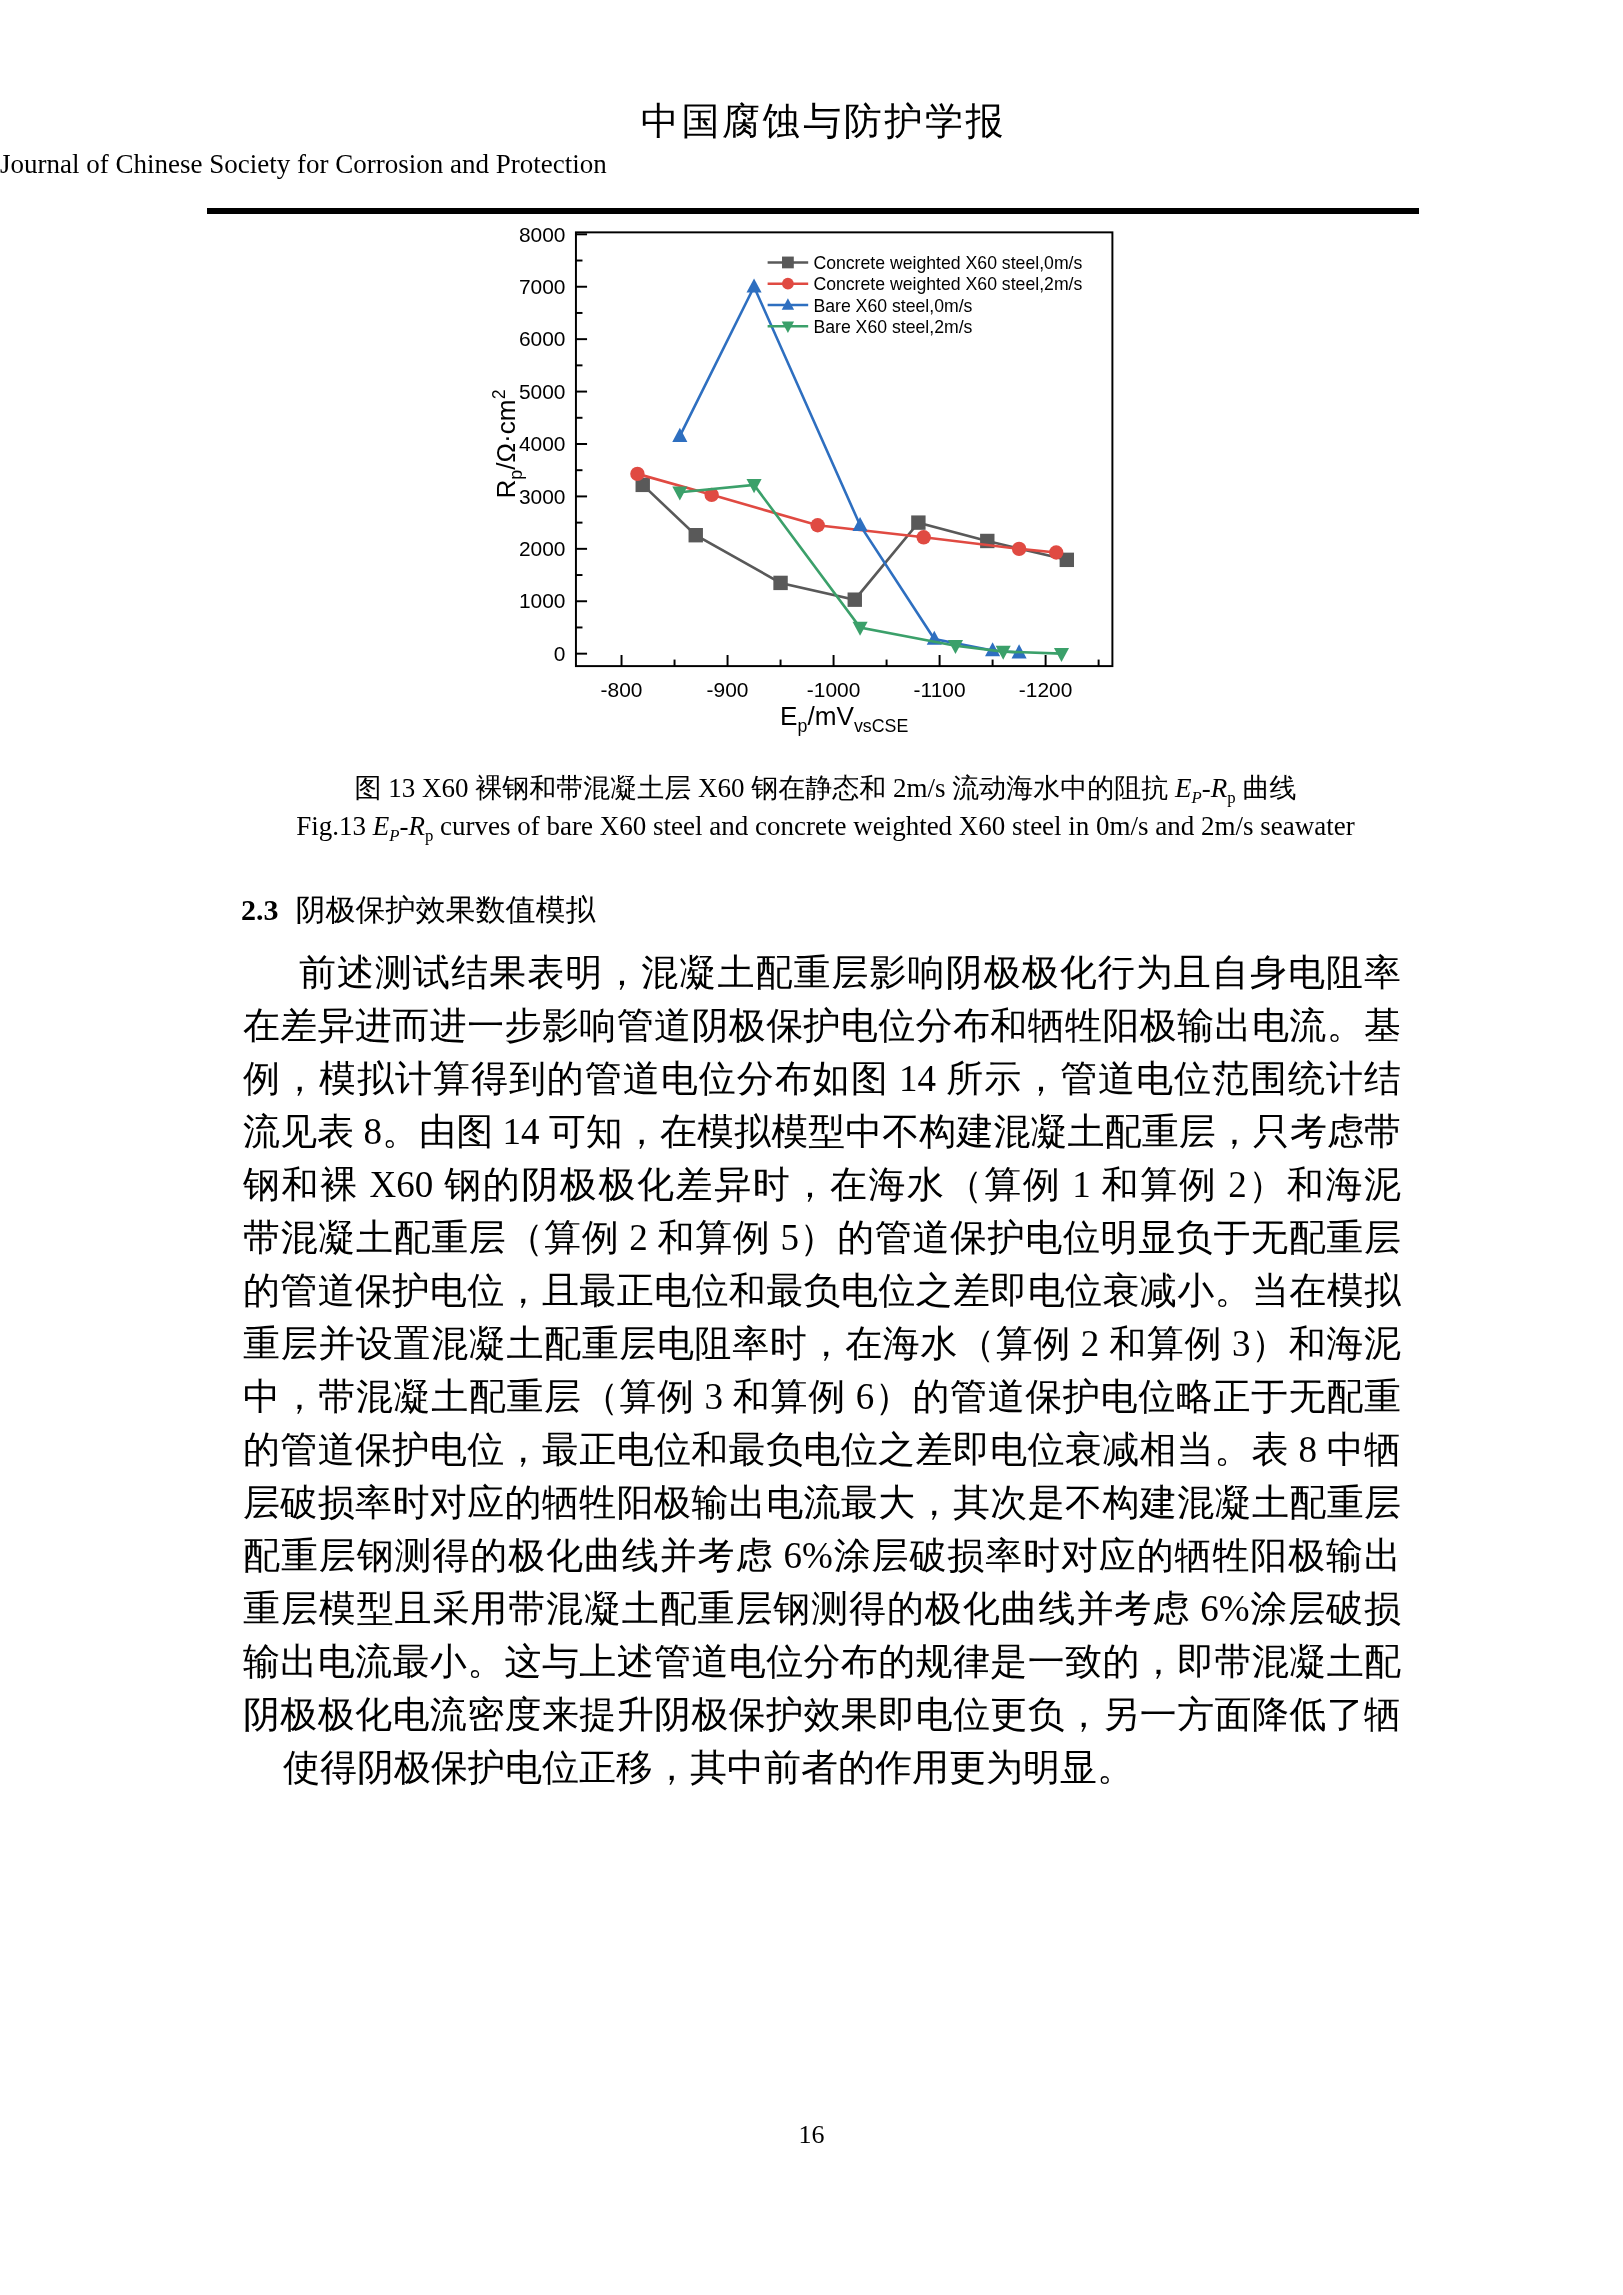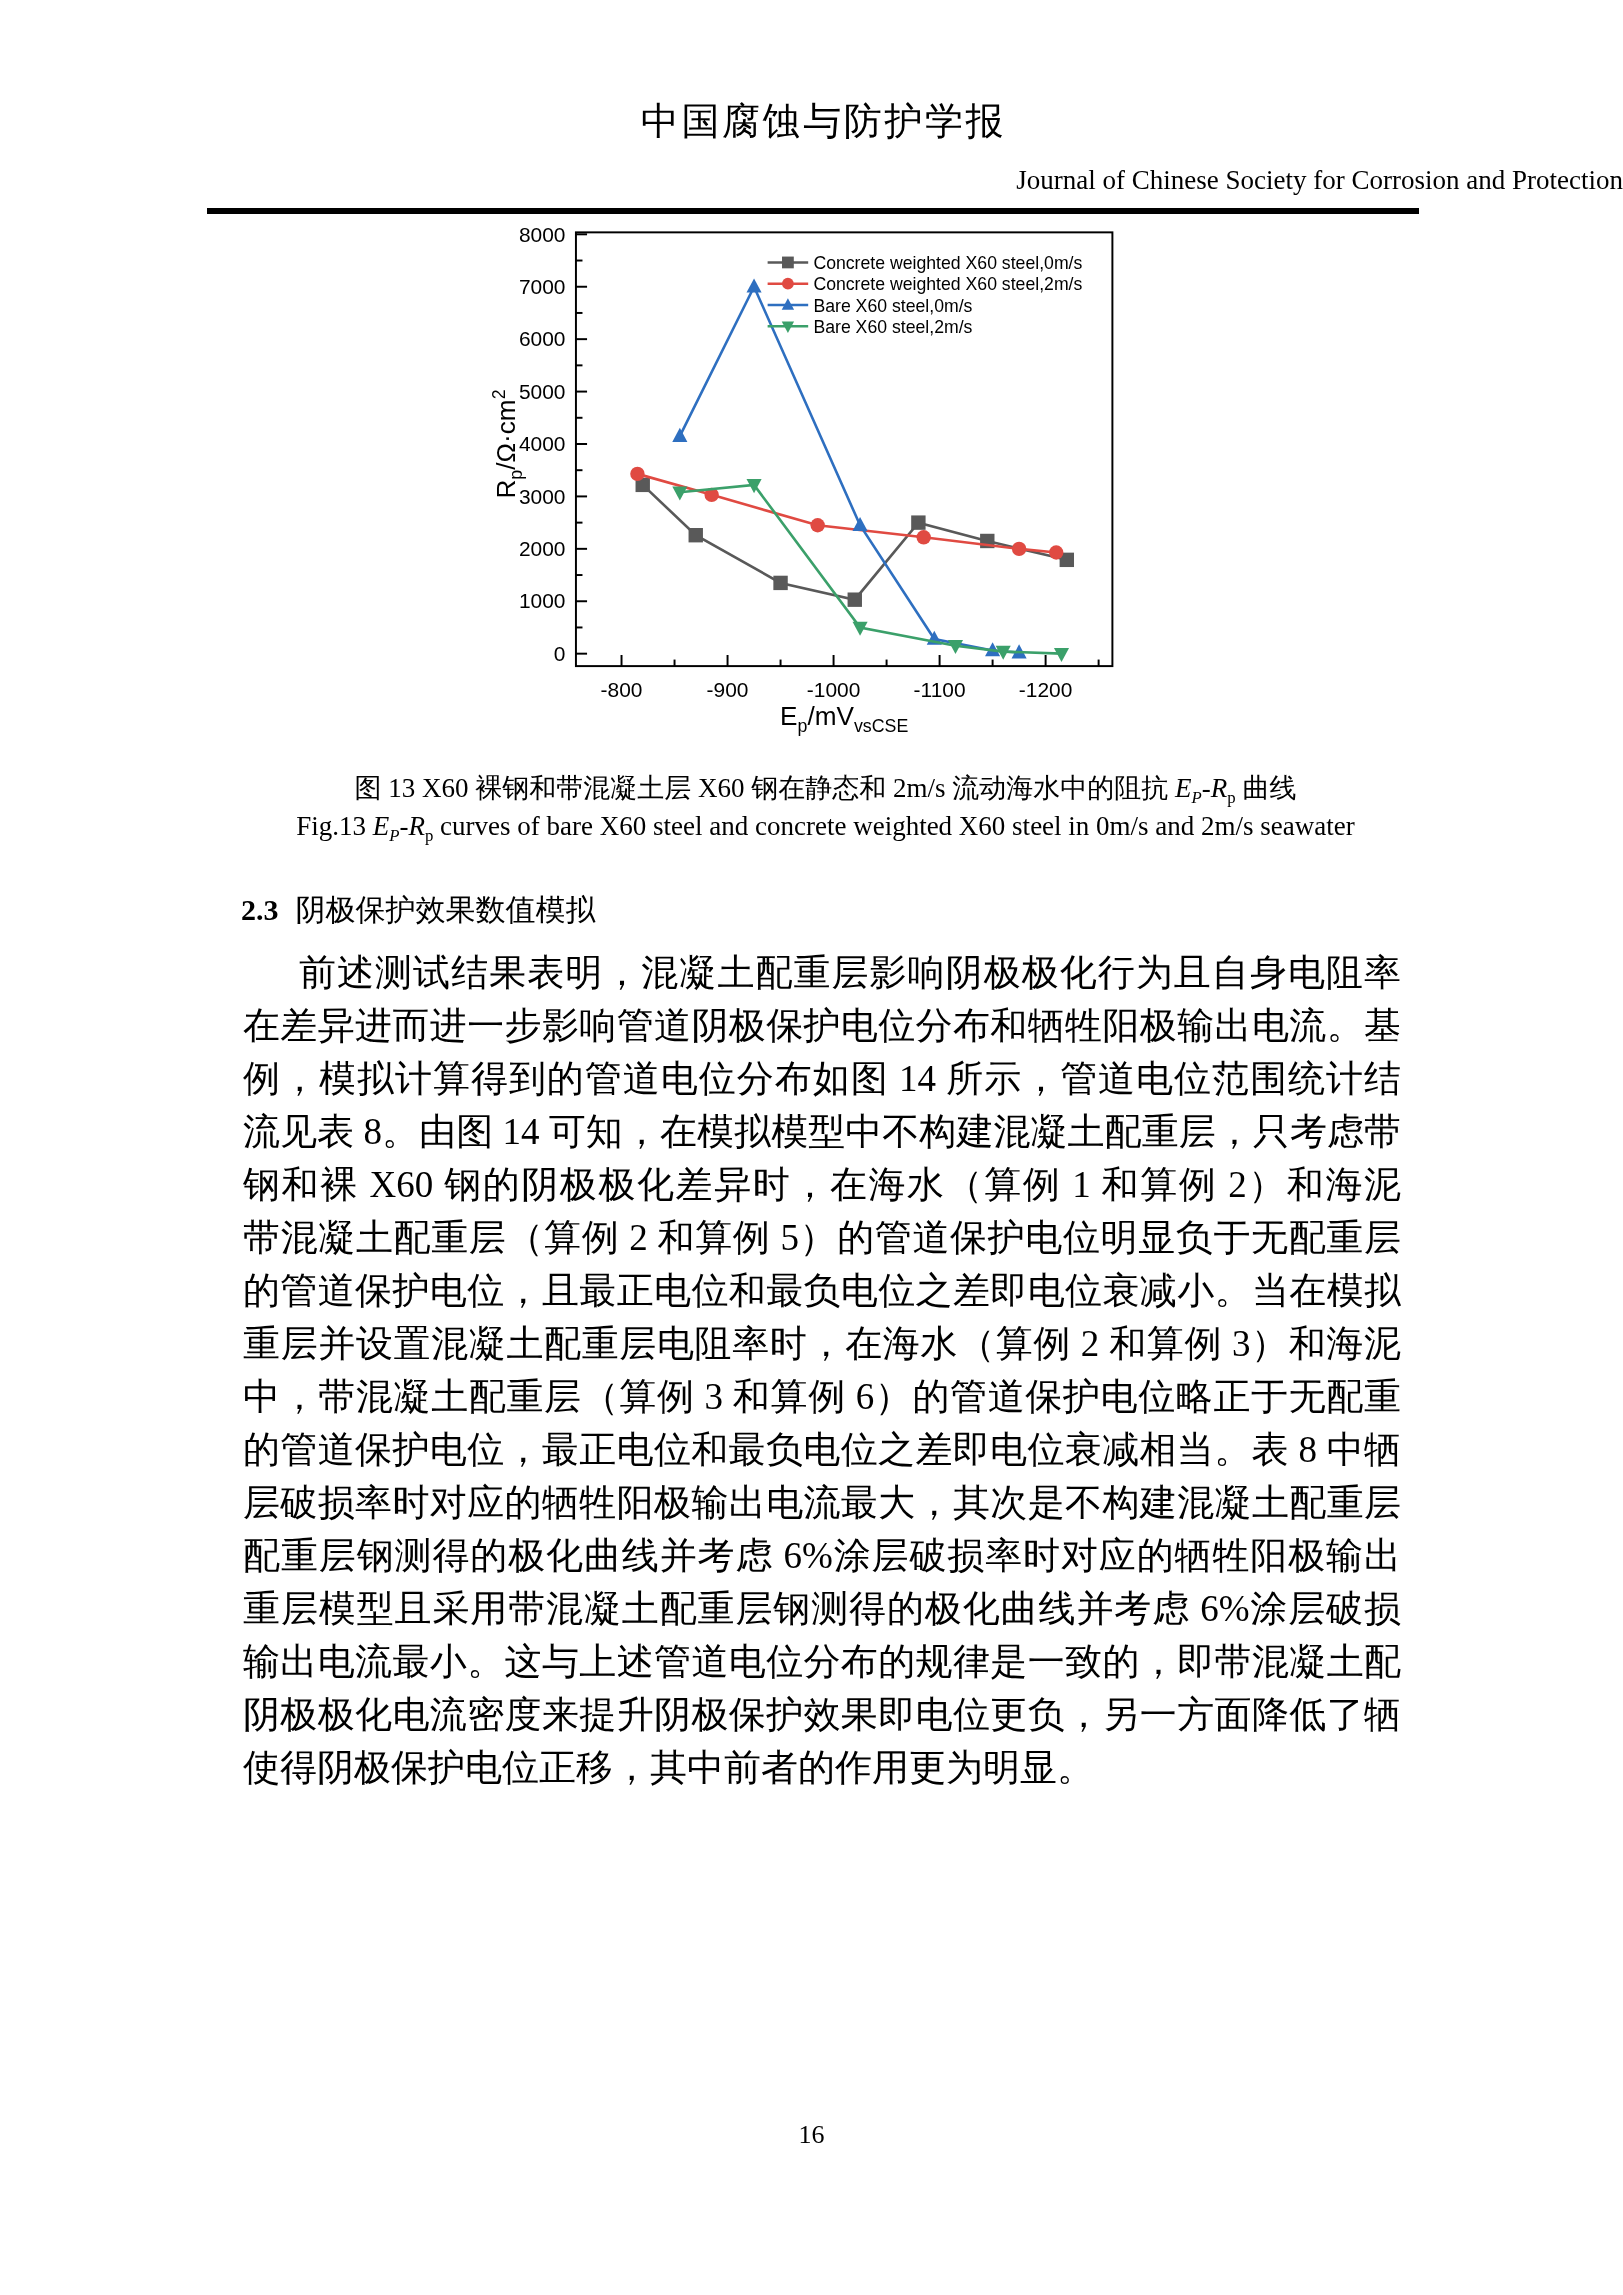--- a/index.html
+++ b/index.html
@@ -6,21 +6,21 @@
   body{
     width:1623px;height:2295px;background:#ffffff;position:relative;
     font-family:"Liberation Serif","DejaVu Serif",serif;color:#000;
     overflow:hidden;
   }
   .header-zh{
     position:absolute;top:96px;left:12px;width:100%;text-align:center;
     font-size:38px;letter-spacing:2.6px;
   }
   .header-en{
-    position:absolute;top:165px;left:0;width:100%;text-align:right;
+    position:absolute;top:149px;left:0;width:100%;text-align:left;
     font-size:27px;
   }
   .header-rule{
     position:absolute;top:208px;left:207px;width:1212px;height:5.9px;background:#000;
   }
   .chart-wrap{
     position:absolute;left:481px;top:216px;width:674px;height:543px;
   }
   .chart-wrap svg{display:block;}
   .caption{position:absolute;left:14px;width:100%;text-align:center;font-size:27px;}
@@ -34,21 +34,21 @@
   .section-heading .num{font-family:"Liberation Serif","DejaVu Serif",serif;font-weight:bold;margin-right:17px;}
   .section-heading .ttl{font-family:"Liberation Sans","DejaVu Sans",sans-serif;font-weight:normal;}
   .body-text{
     position:absolute;left:243px;top:946px;width:1158px;
     font-size:37px;line-height:53px;
   }
   .body-line{
     text-align:justify;text-align-last:justify;height:53px;overflow:hidden;
   }
   .body-line.first{text-indent:56px;}
-  .body-line.last{text-align-last:left;}
+  .body-line.last{text-align-last:left;margin-left:40px;}
   .page-number{
     position:absolute;top:2120px;left:0;width:100%;text-align:center;font-size:26px;
   }
 </style>
 </head>
 <body>
 
 <div class="header-zh">中国腐蚀与防护学报</div>
 <div class="header-en">Journal of Chinese Society for Corrosion and Protection</div>
 <div class="header-rule"></div>

